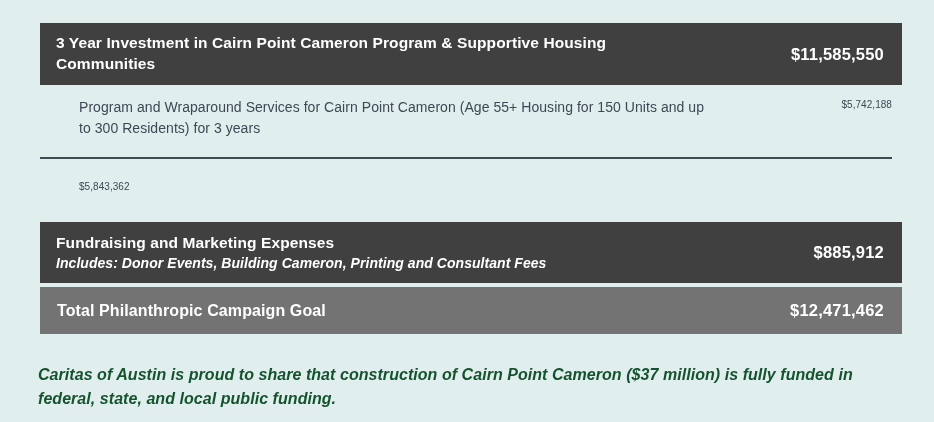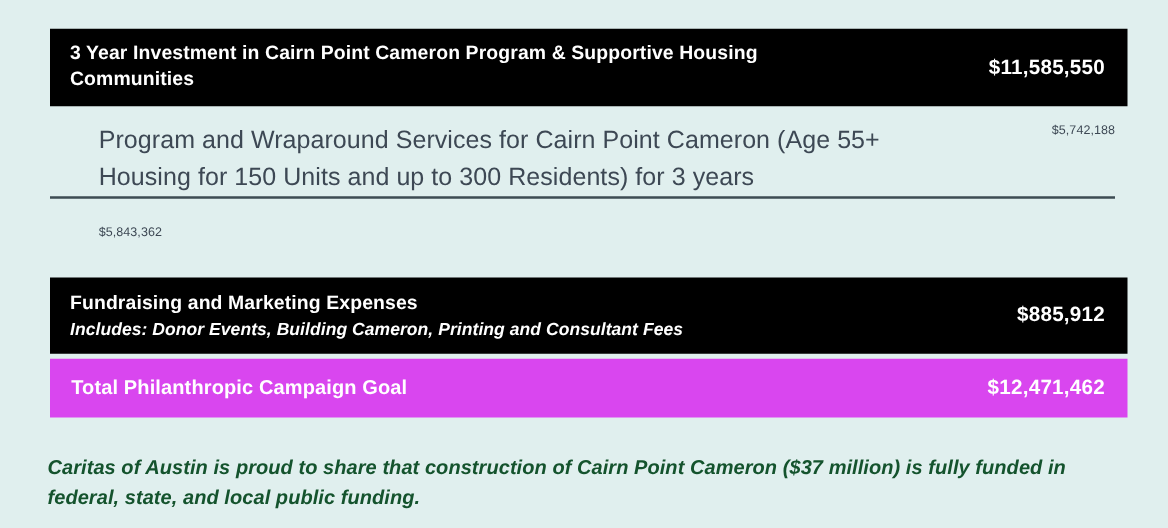--- a/index.html
+++ b/index.html
@@ -25,22 +25,22 @@
   .bar {
     position: absolute;
     left: 40px;
     width: 862px;
     box-sizing: border-box;
     display: flex;
     align-items: center;
     justify-content: space-between;
     padding: 0 18px 0 17px;
   }
-  .bar.teal   { background: #000000; padding-left: 16px; }
-  .bar.dark   { background: #d946ef; }
+  .bar.teal   { background: #404040; padding-left: 16px; }
+  .bar.dark   { background: #737373; }
 
   .bar .label-wrap {
     display: flex;
     flex-direction: column;
     justify-content: center;
   }
   .bar .title {
     color: #ffffff;
     font-size: 15.5px;
     font-weight: bold;
@@ -77,21 +77,21 @@
     left: 40px;
     width: 862px;
     box-sizing: border-box;
     display: flex;
     align-items: flex-start;
     justify-content: space-between;
     padding: 0 10px 0 39px;
   }
   .line-item .desc {
     color: #3d4854;
-    font-size: 20px;
+    font-size: 14px;
     line-height: 1.5;
     max-width: 640px;
     letter-spacing: 0.05px;
   }
   .line-item .amount {
     color: #3d4854;
     font-size: 10px;
     line-height: 1.5;
     white-space: nowrap;
     letter-spacing: 0.05px;

